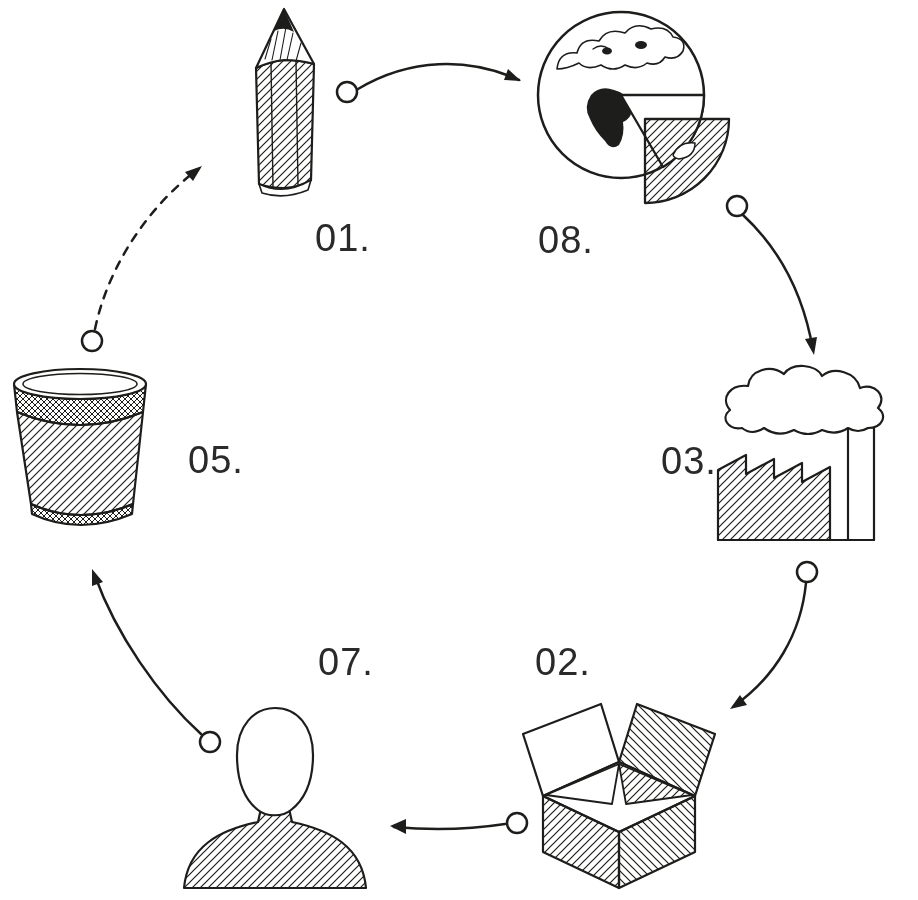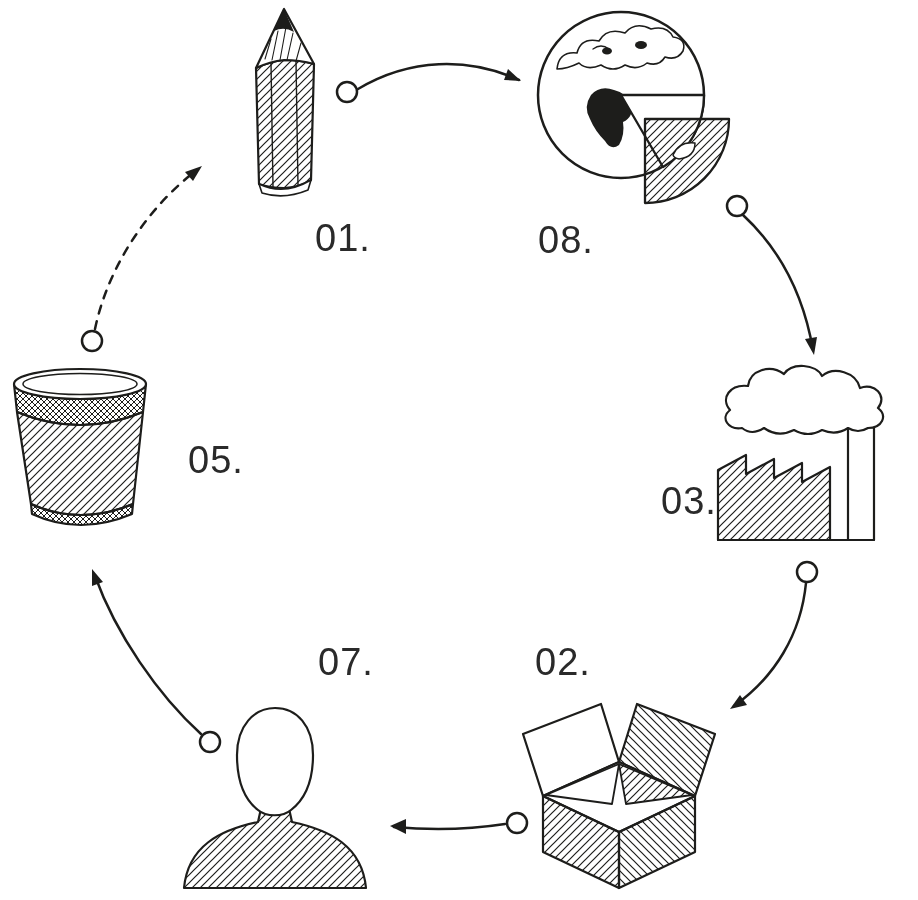--- a/index.html
+++ b/index.html
@@ -187,18 +187,18 @@
         <path d="M6,18 Q72,46 138,18 L135,46 Q72,72 9,46 Z" fill="url(#hX-c)"></path>
         <path d="M23,138 Q72,160 125,138 L124,148 Q72,170 24,148 Z" fill="url(#hX-c)"></path>
         <ellipse cx="72" cy="18" rx="66" ry="15" fill="#ffffff"></ellipse>
         <ellipse cx="72" cy="18" rx="57" ry="10.5" fill="none" stroke-width="1.5"></ellipse>
       </g>
     </svg>
   </div>
 
   <div class="step-label" style="left:343px;top:238px;">01.</div>
   <div class="step-label" style="left:566px;top:240px;">08.</div>
-  <div class="step-label" style="left:689px;top:461px;margin-top:40px;">03.</div>
+  <div class="step-label" style="left:689px;top:461px;">03.</div>
   <div class="step-label" style="left:563px;top:662px;">02.</div>
   <div class="step-label" style="left:346px;top:662px;">07.</div>
   <div class="step-label" style="left:216px;top:460px;">05.</div>
 
 </div>
 
 </body></html>

